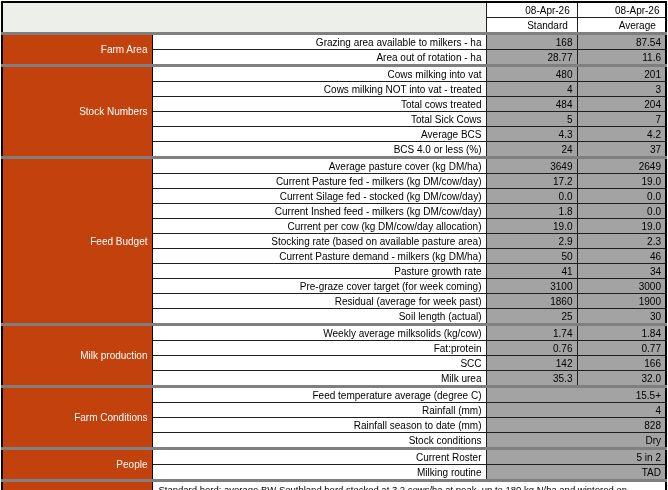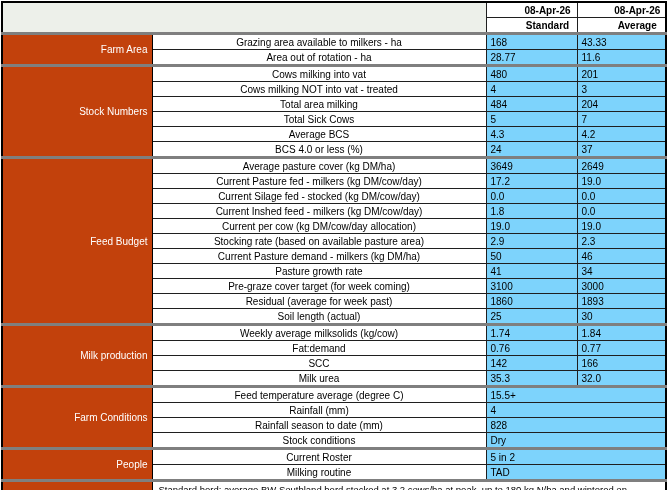--- a/index.html
+++ b/index.html
@@ -23,34 +23,34 @@
     line-height:1.1;
     overflow:hidden;
     white-space:nowrap;
   }
   th.corner {
     background:#edf0ea;
     border-bottom:2px solid #000;
   }
   th.hdr {
     background:#ffffff;
-    font-weight:bold;
+    font-weight:normal;
     text-align:center;
     color:#000;
     padding-left:36px;
   }
   td.cat {
     background:#c2410c;
     color:#ffffff;
     text-align:right;
     font-weight:normal;
     border:1px solid #000;
   }
-  td.label { background:#ffffff; text-align:center; color:#000; }
-  td.val   { background:#7dd3fc; text-align:left; color:#000; }
+  td.label { background:#ffffff; text-align:right; color:#000; }
+  td.val   { background:#a3a3a3; text-align:right; color:#000; }
   tr.sec-top td { border-top:3px solid #7f7f7f; }
   td.desc {
     background:#ffffff;
     text-align:left;
     font-size:9.5px;
     line-height:1.3;
     padding:2px 6px;
     vertical-align:top;
     height:38px;
     white-space:normal;
@@ -75,40 +75,40 @@
     <tr>
       <th class="hdr">Standard</th>
       <th class="hdr">Average</th>
     </tr>
   </thead>
   <tbody id="report-body">
       <tr class="sec-top">
         <td class="cat" rowspan="2">Farm Area</td>
         <td class="label">Grazing area available to milkers - ha</td>
         <td class="val">168</td>
-        <td class="val">43.33</td>
+        <td class="val">87.54</td>
       </tr>
       <tr>
         <td class="label">Area out of rotation - ha</td>
         <td class="val">28.77</td>
         <td class="val">11.6</td>
       </tr>
       <tr class="sec-top">
         <td class="cat" rowspan="6">Stock Numbers</td>
         <td class="label">Cows milking into vat</td>
         <td class="val">480</td>
         <td class="val">201</td>
       </tr>
       <tr>
         <td class="label">Cows milking NOT into vat - treated</td>
         <td class="val">4</td>
         <td class="val">3</td>
       </tr>
       <tr>
-        <td class="label">Total area milking</td>
+        <td class="label">Total cows treated</td>
         <td class="val">484</td>
         <td class="val">204</td>
       </tr>
       <tr>
         <td class="label">Total Sick Cows</td>
         <td class="val">5</td>
         <td class="val">7</td>
       </tr>
       <tr>
         <td class="label">Average BCS</td>
@@ -162,35 +162,35 @@
         <td class="val">34</td>
       </tr>
       <tr>
         <td class="label">Pre-graze cover target (for week coming)</td>
         <td class="val">3100</td>
         <td class="val">3000</td>
       </tr>
       <tr>
         <td class="label">Residual (average for week past)</td>
         <td class="val">1860</td>
-        <td class="val">1893</td>
+        <td class="val">1900</td>
       </tr>
       <tr>
         <td class="label">Soil length (actual)</td>
         <td class="val">25</td>
         <td class="val">30</td>
       </tr>
       <tr class="sec-top">
         <td class="cat" rowspan="4">Milk production</td>
         <td class="label">Weekly average milksolids (kg/cow)</td>
         <td class="val">1.74</td>
         <td class="val">1.84</td>
       </tr>
       <tr>
-        <td class="label">Fat:demand</td>
+        <td class="label">Fat:protein</td>
         <td class="val">0.76</td>
         <td class="val">0.77</td>
       </tr>
       <tr>
         <td class="label">SCC</td>
         <td class="val">142</td>
         <td class="val">166</td>
       </tr>
       <tr>
         <td class="label">Milk urea</td>

